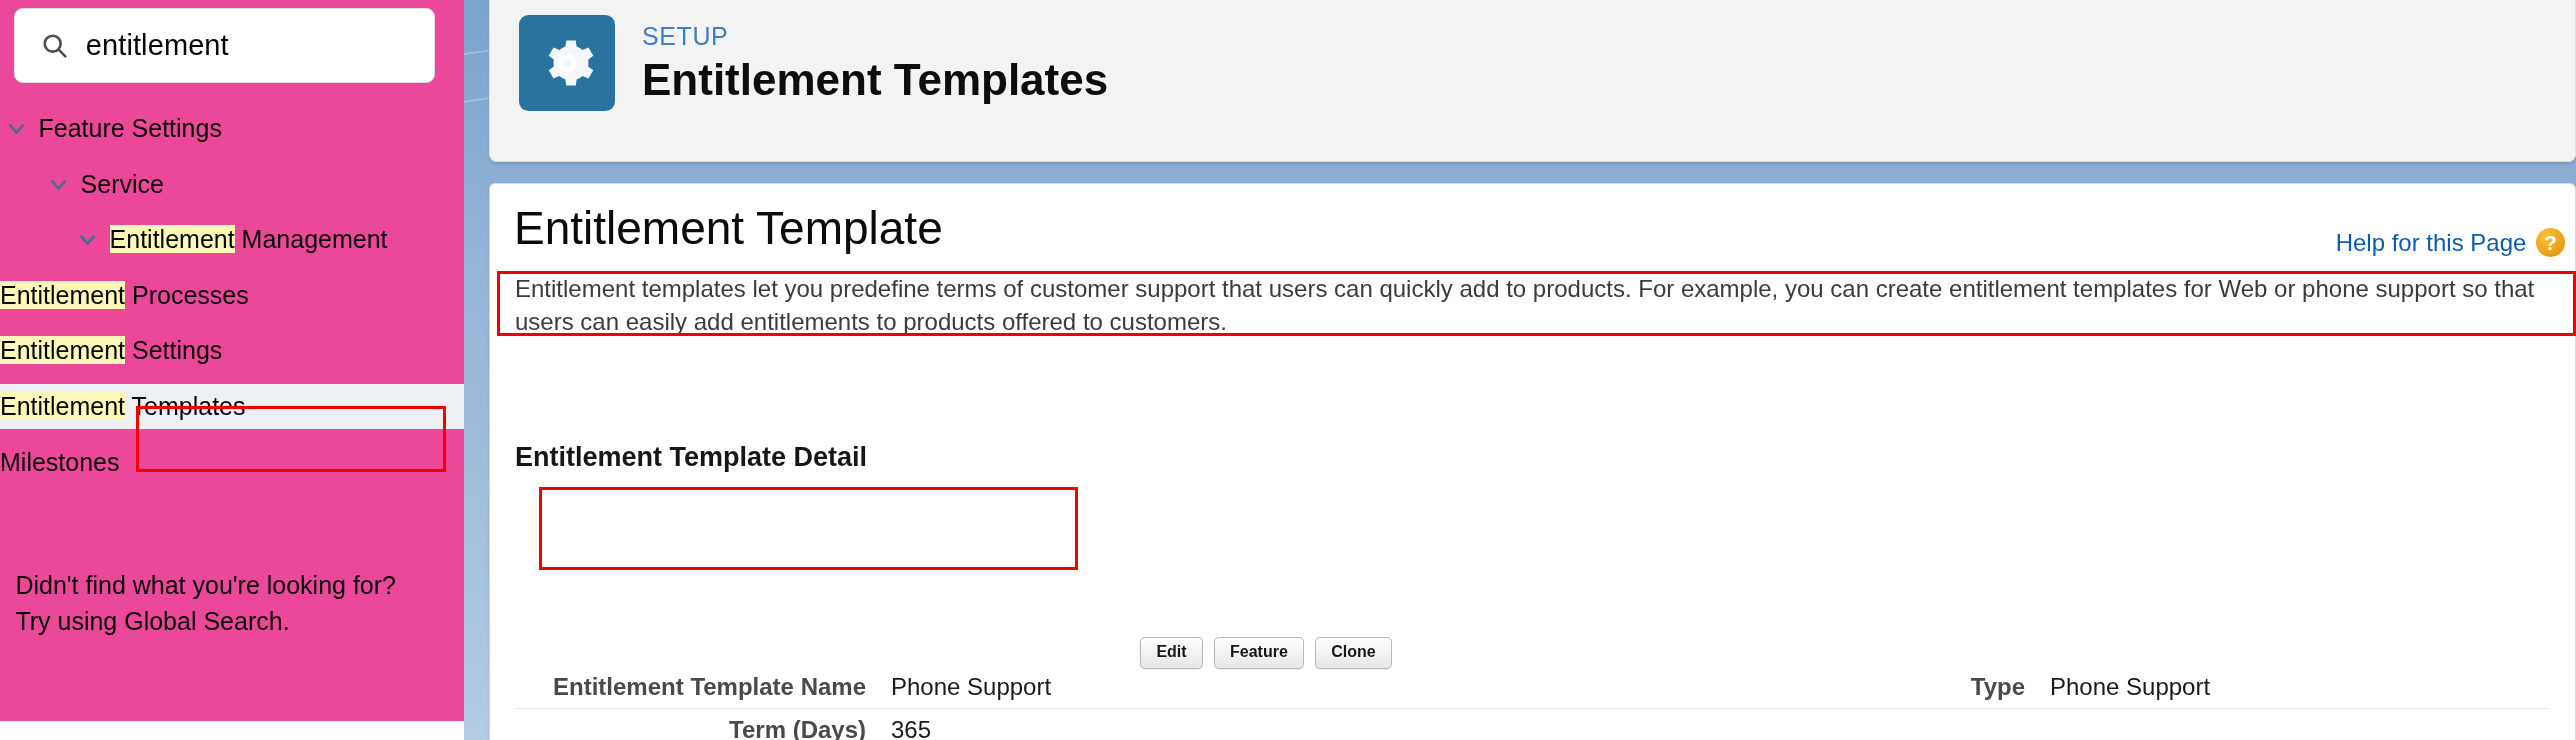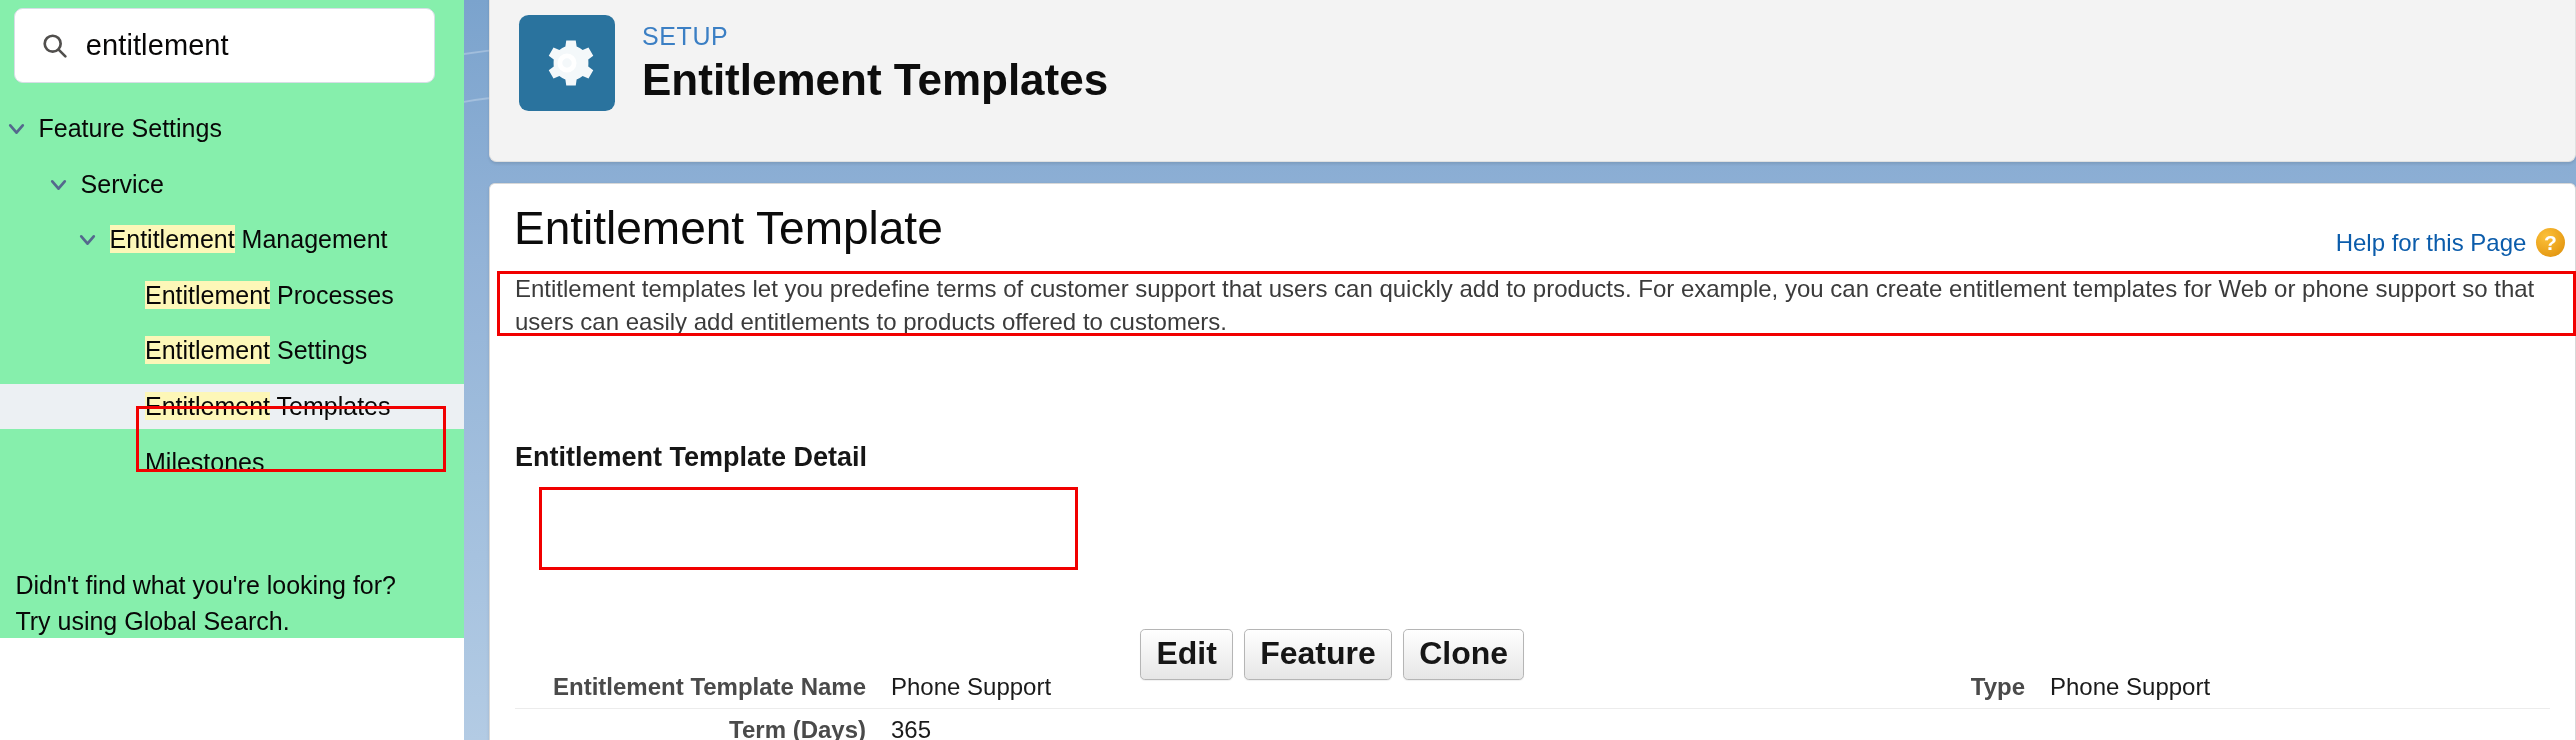--- a/index.html
+++ b/index.html
@@ -21,22 +21,22 @@
     height: 741px;
     background: #ffffff;
   }
 
   
   #sidebar {
     position: absolute;
     left: 0;
     top: 0;
     width: 464px;
-    height: 638px;
-    background: #86efac;
+    height: 721px;
+    background: #ec4899;
     box-sizing: border-box;
   }
 
   .search-wrap {
     position: absolute;
     left: 13.5px;
     top: 7.7px;
     width: 421px;
     height: 75px;
     border: 1.5px solid #d8dde6;
@@ -92,21 +92,21 @@
     line-height: 1;
   }
   .nav-label .hl {
     background: #fdf7b8;
   }
 
   
   .lvl1 .chev { margin-left: 3.9px; margin-right: 9.6px; }
   .lvl2 .chev { margin-left: 46px; margin-right: 9.6px; }
   .lvl3 .chev { margin-left: 75px; margin-right: 9.6px; }
-  .lvl4 { padding-left: 145px; }
+  .lvl4 { }
 
   .nav-row.gap-top { margin-top: 10.6px; }
 
   .footer-note {
     position: absolute;
     left: 15.4px;
     top: 568px;
     width: 414px;
     font-size: 25px;
     line-height: 1.42;
@@ -259,30 +259,31 @@
   }
   .btn-row {
     position: absolute;
     left: 650px;
     top: 445px;
     display: flex;
     gap: 10.6px;
   }
   .btn {
     font-family: "Liberation Sans", sans-serif;
-    font-size: 32px;
+    font-size: 16px;
     font-weight: bold;
     color: #161616;
     background: linear-gradient(180deg, #ffffff 0%, #f2f2f2 52%, #e6e6e6 100%);
     border: 1px solid #b5b5b5;
     border-radius: 4.8px;
     padding: 4.8px 15.4px 6.7px 15.4px;
     cursor: pointer;
     line-height: 1.18;
     box-shadow: 0 1px 1px rgba(0,0,0,0.06);
+    margin-top: 8px;
   }
 
   
   .fields {
     position: absolute;
     left: 25px;
     top: 482px;
     width: 2035px;
   }
   .frow {

